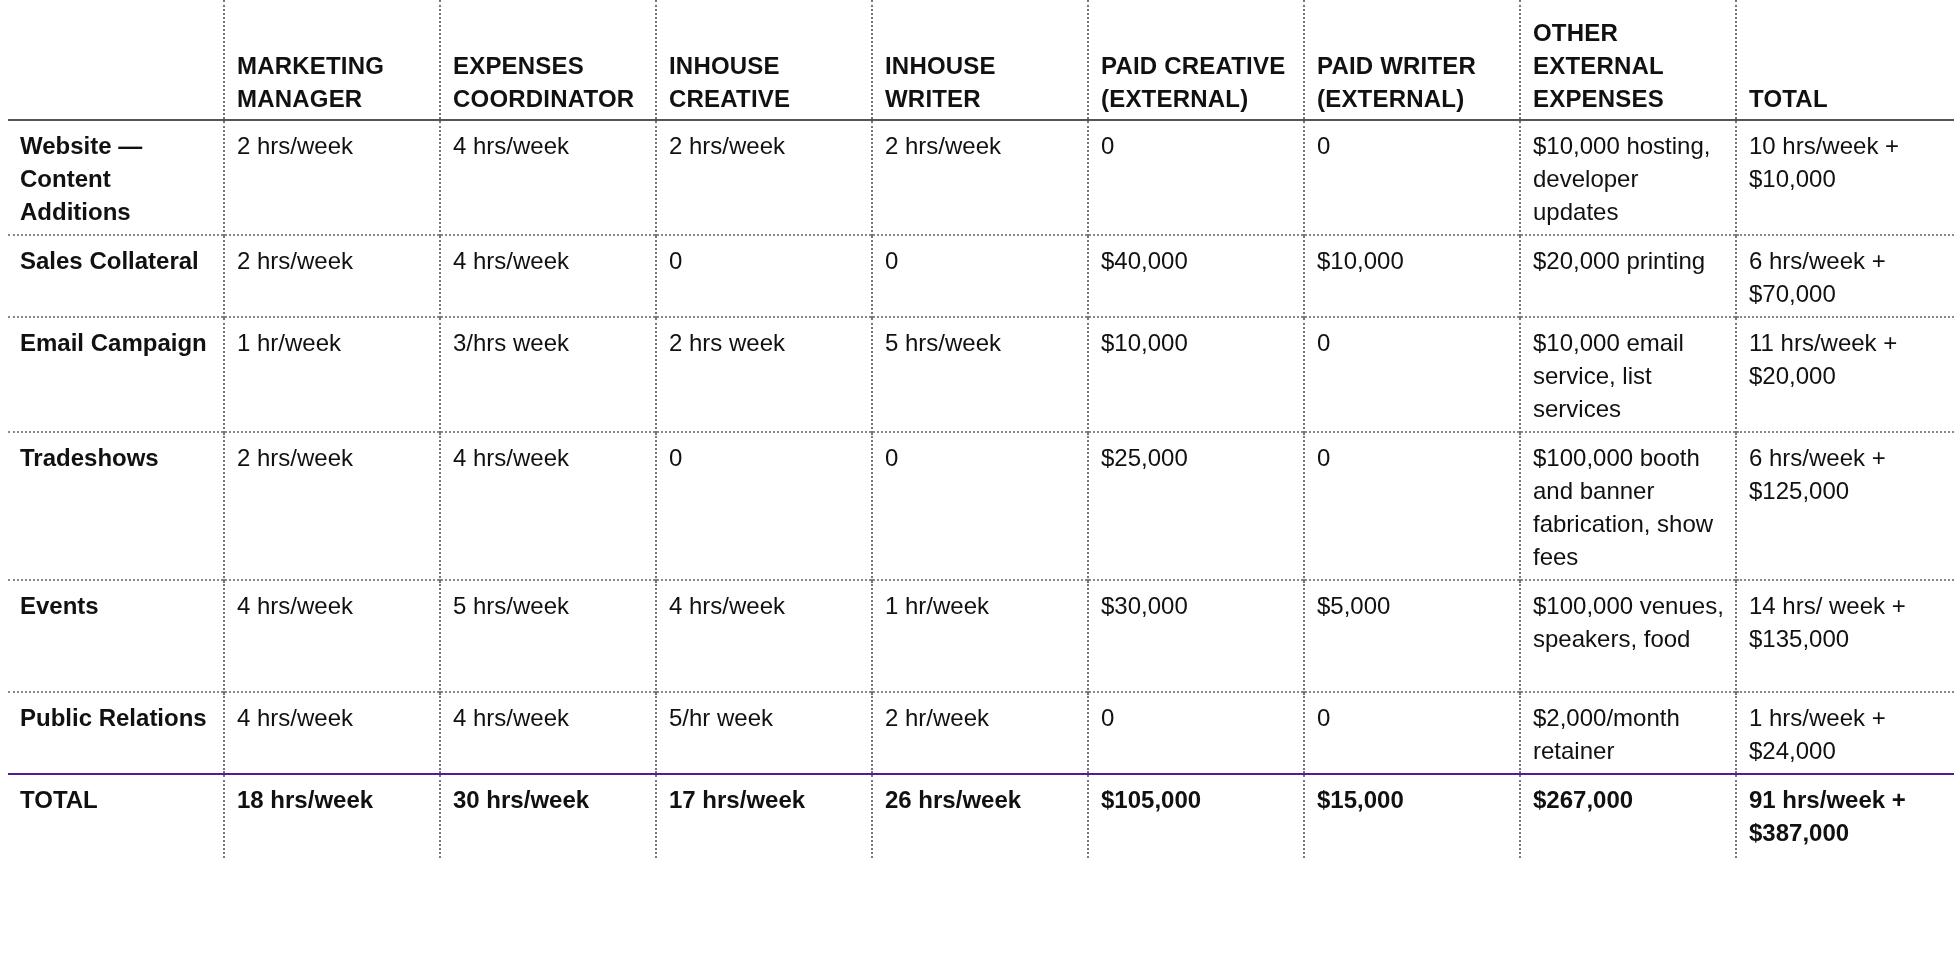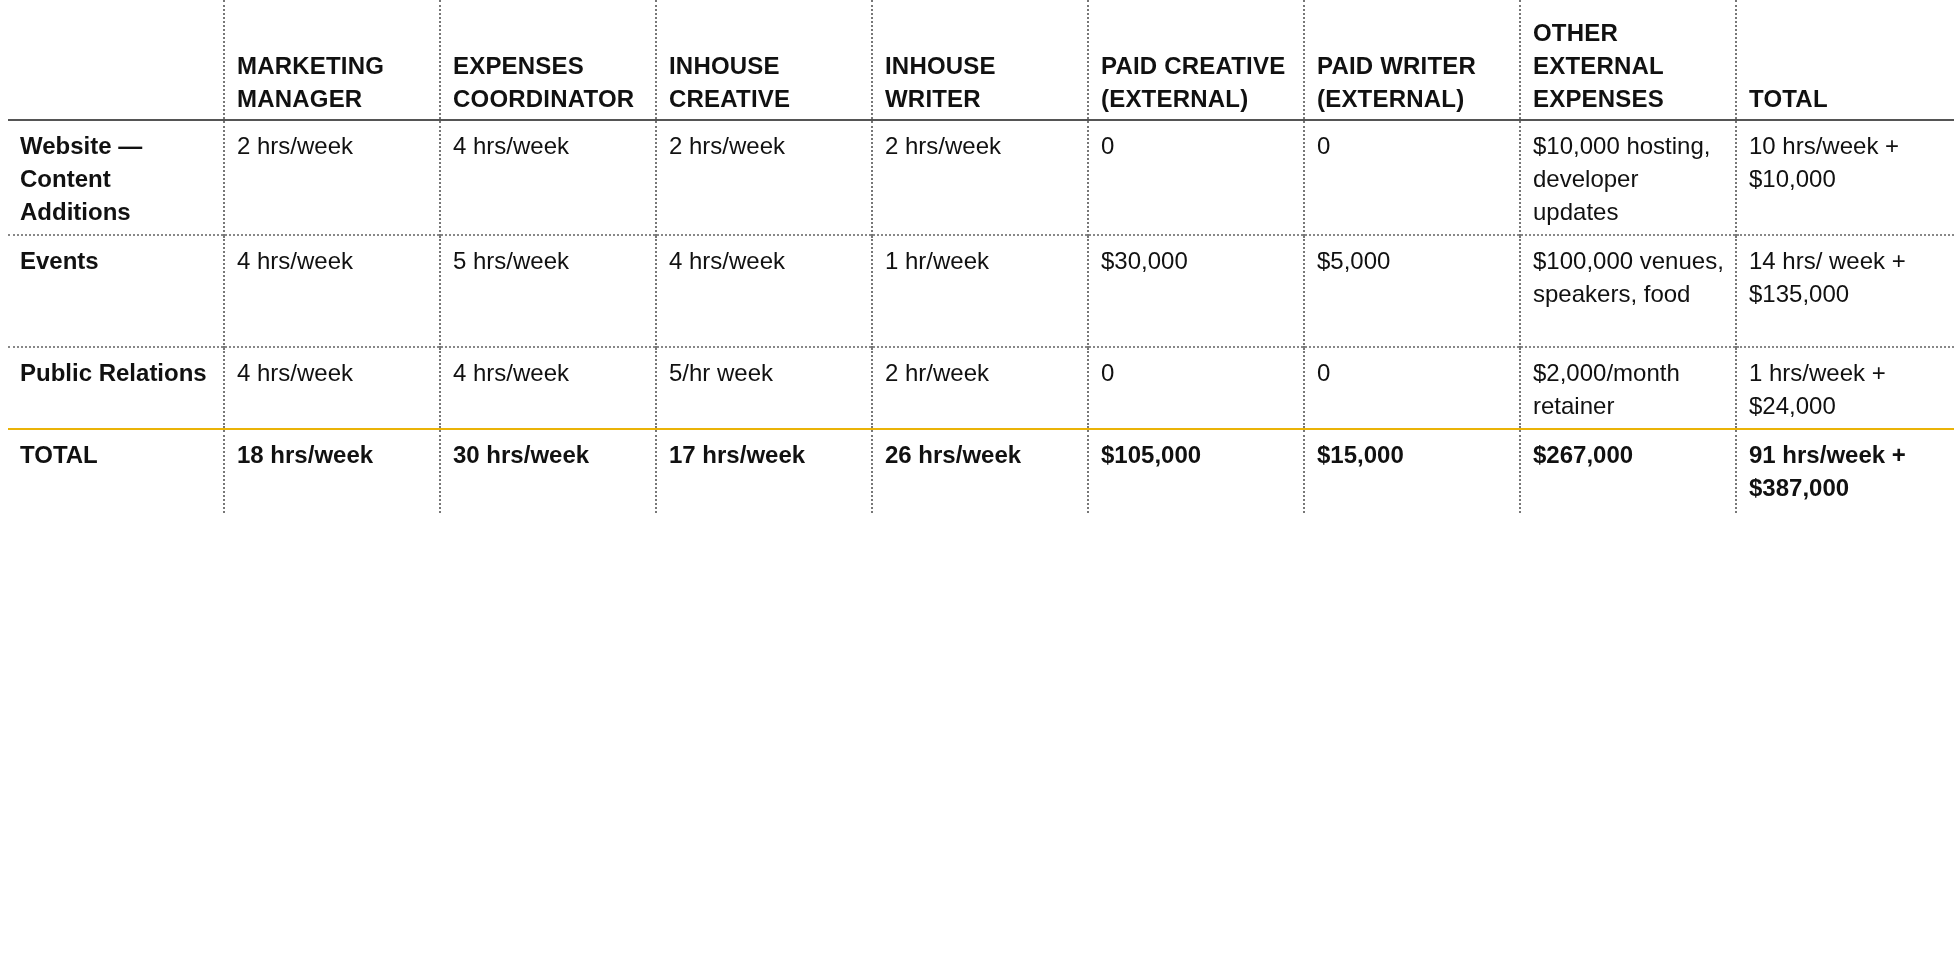--- a/index.html
+++ b/index.html
@@ -15,21 +15,21 @@
     col.c6 { width: 216px; }
     col.c7 { width: 216px; }
     col.c8 { width: 218px; }
     th, td { vertical-align: top; text-align: left; padding: 8px 10px 6px 12px; font-size: 24px; line-height: 33px; }
     th { font-weight: bold; vertical-align: bottom; padding-top: 12px; padding-bottom: 4px; letter-spacing: 0.2px; }
     thead tr { height: 120px; }
     thead th { border-bottom: 2px solid #555; }
     td, th { border-left: 2px dotted #777; }
     td:first-child, th:first-child { border-left: none; }
     tbody tr { border-bottom: 2px dotted #888; }
-    tbody tr.last-body { border-bottom: 2px solid #eab308; }
+    tbody tr.last-body { border-bottom: 2px solid #4c1d95; }
     tbody tr.total-row { border-bottom: none; }
     td.row-label { font-weight: bold; }
     tr.total-row td { font-weight: bold; }
     tr.h1 { height: 111px; }
     tr.h2 { height: 45px; }
     tr.h3 { height: 79px; }
     tr.h4 { height: 112px; }
     tr.h5 { height: 79px; }
     tr.h6 { height: 146px; }
     tr.h7 { height: 112px; }
@@ -69,20 +69,53 @@
       <td class="row-label">Website — Content Additions</td>
       <td>2 hrs/week</td>
       <td>4 hrs/week</td>
       <td>2 hrs/week</td>
       <td>2 hrs/week</td>
       <td>0</td>
       <td>0</td>
       <td>$10,000 hosting, developer updates</td>
       <td>10 hrs/week + $10,000</td>
     </tr>
+    <tr class="h3">
+      <td class="row-label">Sales Collateral</td>
+      <td>2 hrs/week</td>
+      <td>4 hrs/week</td>
+      <td>0</td>
+      <td>0</td>
+      <td>$40,000</td>
+      <td>$10,000</td>
+      <td>$20,000 printing</td>
+      <td>6 hrs/week + $70,000</td>
+    </tr>
+    <tr class="h4">
+      <td class="row-label">Email Campaign</td>
+      <td>1 hr/week</td>
+      <td>3/hrs week</td>
+      <td>2 hrs week</td>
+      <td>5 hrs/week</td>
+      <td>$10,000</td>
+      <td>0</td>
+      <td>$10,000 email service, list services</td>
+      <td>11 hrs/week + $20,000</td>
+    </tr>
+    <tr class="h6">
+      <td class="row-label">Tradeshows</td>
+      <td>2 hrs/week</td>
+      <td>4 hrs/week</td>
+      <td>0</td>
+      <td>0</td>
+      <td>$25,000</td>
+      <td>0</td>
+      <td>$100,000 booth and banner fabrication, show fees</td>
+      <td>6 hrs/week + $125,000</td>
+    </tr>
     <tr class="h7">
       <td class="row-label">Events</td>
       <td>4 hrs/week</td>
       <td>5 hrs/week</td>
       <td>4 hrs/week</td>
       <td>1 hr/week</td>
       <td>$30,000</td>
       <td>$5,000</td>
       <td>$100,000 venues, speakers, food</td>
       <td>14 hrs/ week + $135,000</td>

